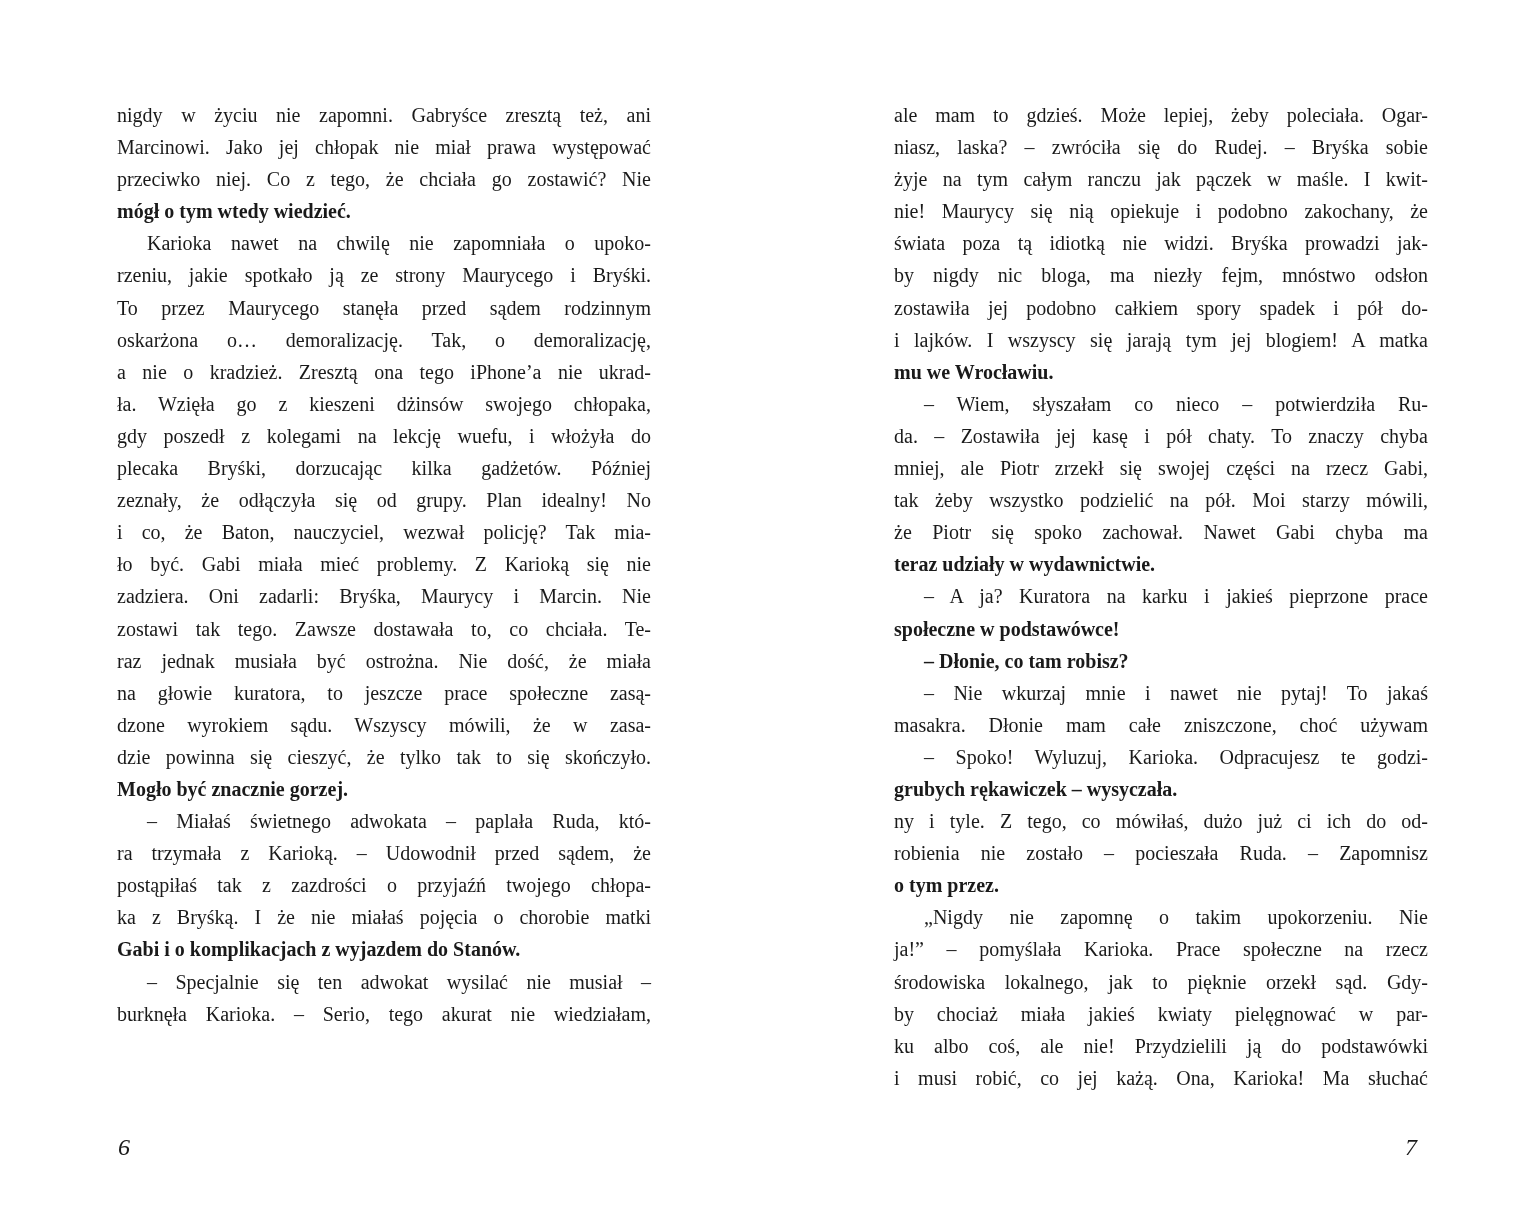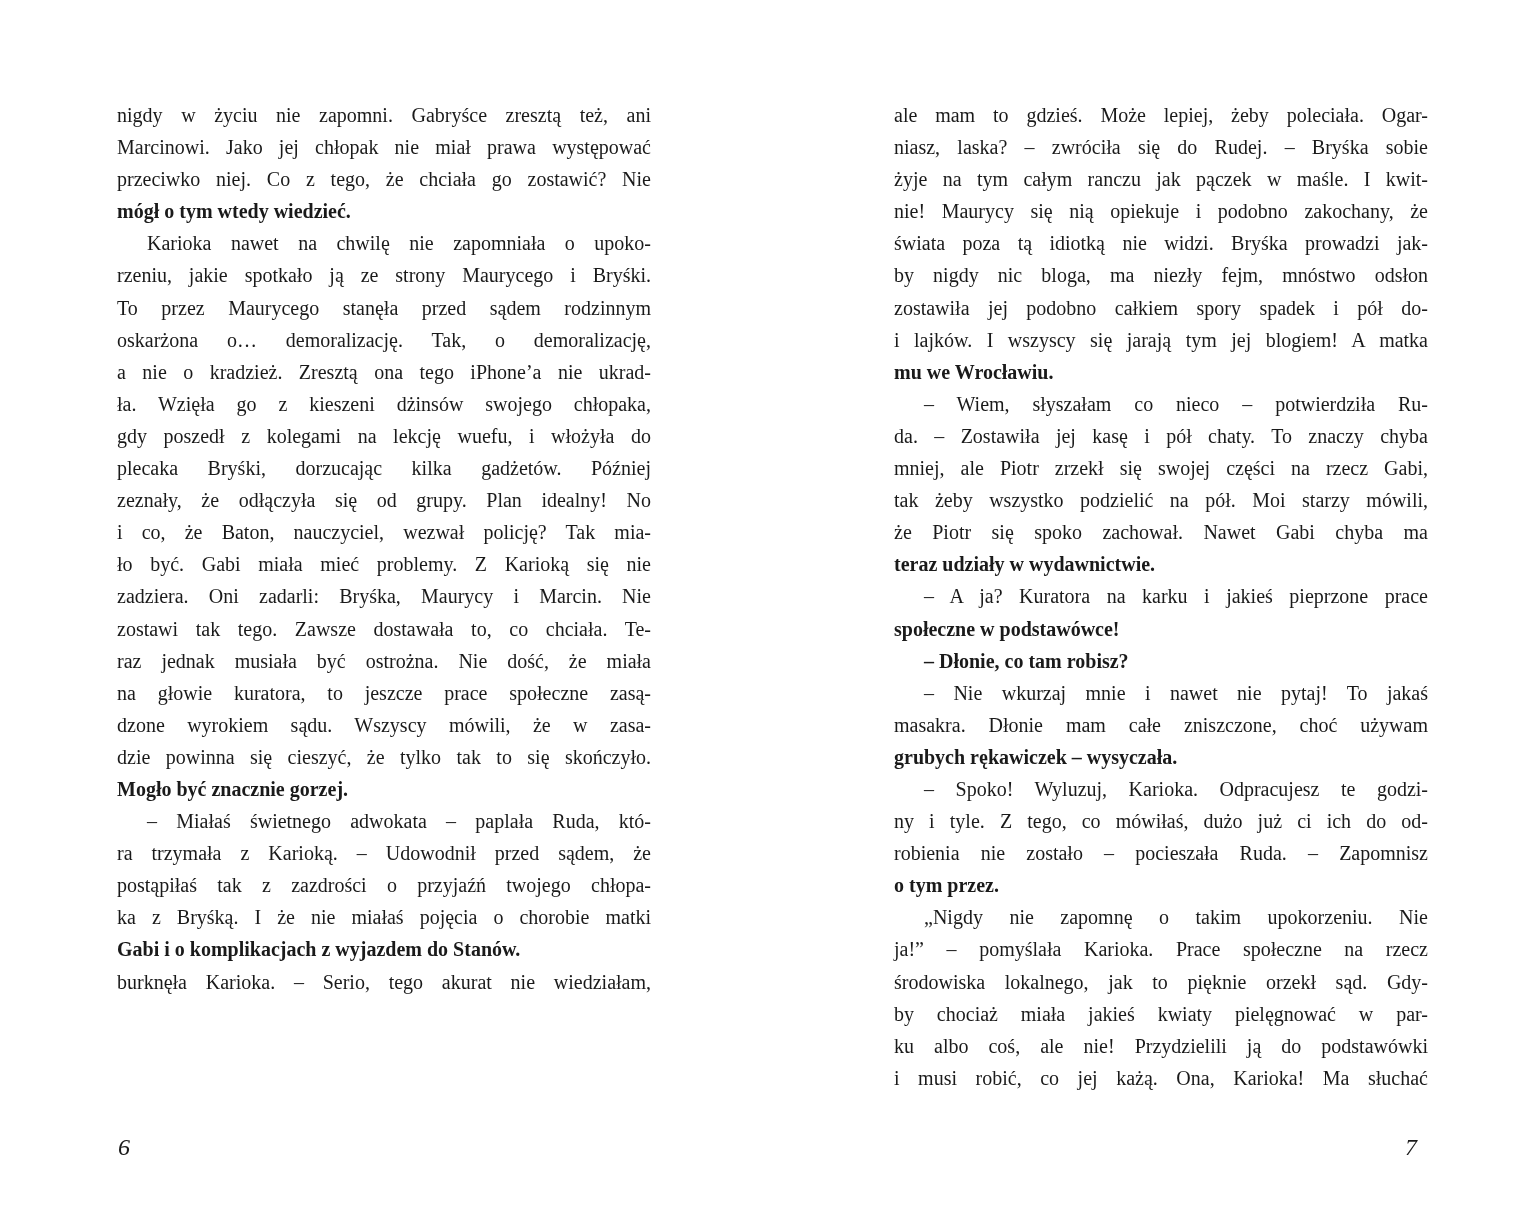--- a/index.html
+++ b/index.html
@@ -59,20 +59,21 @@
     <span class="line">raz jednak musiała być ostrożna. Nie dość, że miała</span>
     <span class="line">na głowie kuratora, to jeszcze prace społeczne zasą-</span>
     <span class="line">dzone wyrokiem sądu. Wszyscy mówili, że w zasa-</span>
     <span class="line">dzie powinna się cieszyć, że tylko tak to się skończyło.</span>
     <span class="line last">Mogło być znacznie gorzej.</span>
     <span class="line indent">– Miałaś świetnego adwokata – paplała Ruda, któ-</span>
     <span class="line">ra trzymała z Karioką. – Udowodnił przed sądem, że</span>
     <span class="line">postąpiłaś tak z zazdrości o przyjaźń twojego chłopa-</span>
     <span class="line">ka z Bryśką. I że nie miałaś pojęcia o chorobie matki</span>
     <span class="line last">Gabi i o komplikacjach z wyjazdem do Stanów.</span>
+    <span class="line indent">– Specjalnie się ten adwokat wysilać nie musiał –</span>
     <span class="line">burknęła Karioka. – Serio, tego akurat nie wiedziałam,</span>
   </div>
 <div class="page right" id="right-page">
     <span class="line">ale mam to gdzieś. Może lepiej, żeby poleciała. Ogar-</span>
     <span class="line">niasz, laska? – zwróciła się do Rudej. – Bryśka sobie</span>
     <span class="line">żyje na tym całym ranczu jak pączek w maśle. I kwit-</span>
     <span class="line">nie! Maurycy się nią opiekuje i podobno zakochany, że</span>
     <span class="line">świata poza tą idiotką nie widzi. Bryśka prowadzi jak-</span>
     <span class="line">by nigdy nic bloga, ma niezły fejm, mnóstwo odsłon</span>
     <span class="line">zostawiła jej podobno całkiem spory spadek i pół do-</span>
@@ -82,22 +83,22 @@
     <span class="line">da. – Zostawiła jej kasę i pół chaty. To znaczy chyba</span>
     <span class="line">mniej, ale Piotr zrzekł się swojej części na rzecz Gabi,</span>
     <span class="line">tak żeby wszystko podzielić na pół. Moi starzy mówili,</span>
     <span class="line">że Piotr się spoko zachował. Nawet Gabi chyba ma</span>
     <span class="line last">teraz udziały w wydawnictwie.</span>
     <span class="line indent">– A ja? Kuratora na karku i jakieś pieprzone prace</span>
     <span class="line last">społeczne w podstawówce!</span>
     <span class="line indent last">– Dłonie, co tam robisz?</span>
     <span class="line indent">– Nie wkurzaj mnie i nawet nie pytaj! To jakaś</span>
     <span class="line">masakra. Dłonie mam całe zniszczone, choć używam</span>
+    <span class="line indent">– Spoko! Wyluzuj, Karioka. Odpracujesz te godzi-</span>
     <span class="line last">grubych rękawiczek – wysyczała.</span>
-    <span class="line indent">– Spoko! Wyluzuj, Karioka. Odpracujesz te godzi-</span>
     <span class="line">ny i tyle. Z tego, co mówiłaś, dużo już ci ich do od-</span>
     <span class="line">robienia nie zostało – pocieszała Ruda. – Zapomnisz</span>
     <span class="line last">o tym przez.</span>
     <span class="line indent">„Nigdy nie zapomnę o takim upokorzeniu. Nie</span>
     <span class="line">ja!” – pomyślała Karioka. Prace społeczne na rzecz</span>
     <span class="line">środowiska lokalnego, jak to pięknie orzekł sąd. Gdy-</span>
     <span class="line">by chociaż miała jakieś kwiaty pielęgnować w par-</span>
     <span class="line">ku albo coś, ale nie! Przydzielili ją do podstawówki</span>
     <span class="line">i musi robić, co jej każą. Ona, Karioka! Ma słuchać</span>
   </div>

